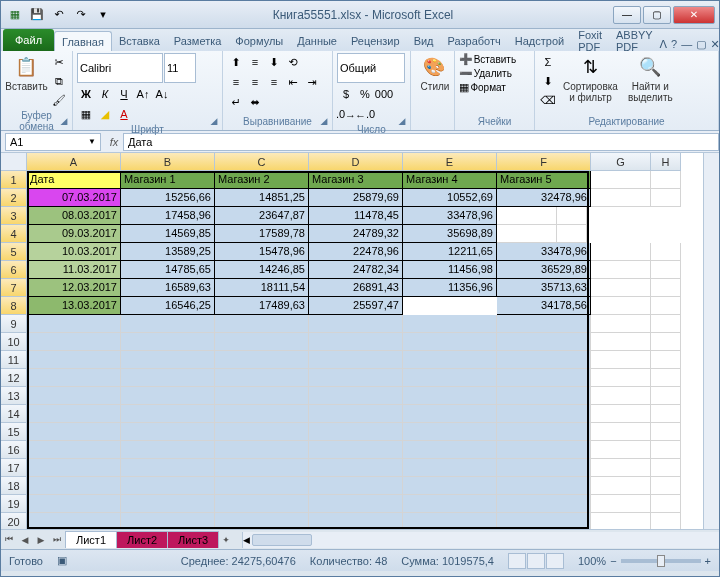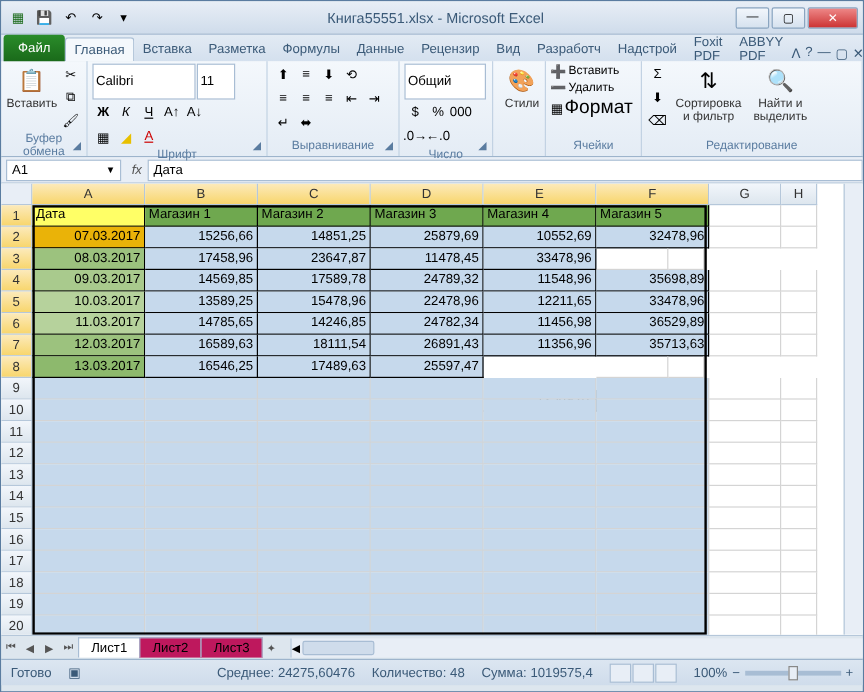--- a/index.html
+++ b/index.html
@@ -64,21 +64,21 @@
 .hscroll .thumb{width:60px;height:12px;background:#cfdceb;border:1px solid #a8bdd4;border-radius:2px;margin-left:2px}
 
 .status{height:22px;background:linear-gradient(#dce6f1,#cfdceb);display:flex;align-items:center;padding:0 8px;gap:14px;color:#3b5a78;font-size:11px;border-top:1px solid #9db4cc}
 .status .spacer{flex:1}
 .viewbtns{display:flex;gap:1px}
 .viewbtn{width:18px;height:16px;border:1px solid #a8bdd4;background:#e8eef6}
 .zoom{display:flex;align-items:center;gap:4px}
 .zslider{width:80px;height:4px;background:#a8bdd4;position:relative}
 .zslider .zt{position:absolute;width:8px;height:12px;background:#e8eef6;border:1px solid #888;top:-4px;left:36px}
 
-.g0{background:#eab308}.g1{background:#9cc27e}.g2{background:#a9ca8d}.g3{background:#b6d29c}.g4{background:#b6d29c}.g5{background:#9cc27e}.g6{background:#8db96d}
+.g0{background:#d946ef}.g1{background:#9cc27e}.g2{background:#a9ca8d}.g3{background:#b6d29c}.g4{background:#b6d29c}.g5{background:#9cc27e}.g6{background:#8db96d}
 
 .b0{background:#d9e5f1}.b1{background:#cfdeed}.b2{background:#c5d7e9}.b3{background:#d2e0ee}.b4{background:#c9dbea}
 </style>
 </head>
 <body>
 
 <div class="titlebar">
   <div class="qat">
     <div class="qat-btn" style="color:#1a6a1a">▦</div>
     <div class="qat-btn">💾</div>
@@ -220,21 +220,21 @@
       <div class="row">
           <span>➕</span>
           <span style="font-size:10px">Вставить</span>
         </div>
       <div class="row">
           <span>➖</span>
           <span style="font-size:10px">Удалить</span>
         </div>
       <div class="row">
           <span>▦</span>
-          <span style="font-size:16px">Формат</span>
+          <span style="font-size:10px">Формат</span>
         </div>
     </div>
     <div class="group-label">Ячейки</div>
   </div>
 
   <div class="group" style="flex:1">
     <div class="group-body">
       <div class="col" style="gap:1px">
         <div class="smbtn">Σ</div>
         <div class="smbtn">⬇</div>
@@ -328,21 +328,20 @@
         <div class="cell val-cell b3 sel-bg" style="width: 94px;">11478,45</div>
         <div class="cell val-cell b4 sel-bg" style="width: 94px;">33478,96</div>
         <div class="cell" style="width: 60px;"></div>
         <div class="cell" style="width: 30px;"></div>
       </div>
       <div class="crow">
         <div class="cell date-cell g2" style="width: 94px;">09.03.2017</div>
         <div class="cell val-cell b0 sel-bg" style="width: 94px;">14569,85</div>
         <div class="cell val-cell b1 sel-bg" style="width: 94px;">17589,78</div>
         <div class="cell val-cell b2 sel-bg" style="width: 94px;">24789,32</div>
-        <div class="cell val-cell b3 sel-bg" style="width: 94px;">11548,96</div>
         <div class="cell val-cell b4 sel-bg" style="width: 94px;">35698,89</div>
         <div class="cell" style="width: 60px;"></div>
         <div class="cell" style="width: 30px;"></div>
       </div>
       <div class="crow">
         <div class="cell date-cell g3" style="width: 94px;">10.03.2017</div>
         <div class="cell val-cell b0 sel-bg" style="width: 94px;">13589,25</div>
         <div class="cell val-cell b1 sel-bg" style="width: 94px;">15478,96</div>
         <div class="cell val-cell b2 sel-bg" style="width: 94px;">22478,96</div>
         <div class="cell val-cell b3 sel-bg" style="width: 94px;">12211,65</div>
@@ -369,20 +368,21 @@
         <div class="cell val-cell b4 sel-bg" style="width: 94px;">35713,63</div>
         <div class="cell" style="width: 60px;"></div>
         <div class="cell" style="width: 30px;"></div>
       </div>
       <div class="crow">
         <div class="cell date-cell g6" style="width: 94px;">13.03.2017</div>
         <div class="cell val-cell b0 sel-bg" style="width: 94px;">16546,25</div>
         <div class="cell val-cell b1 sel-bg" style="width: 94px;">17489,63</div>
         <div class="cell val-cell b2 sel-bg" style="width: 94px;">25597,47</div>
         <div class="cell val-cell b3 sel-bg" style="width: 94px; margin-top: 28px;">12569,87</div>
+        <div class="cell val-cell b4 sel-bg" style="width: 94px;">34178,56</div>
         <div class="cell" style="width: 60px;"></div>
         <div class="cell" style="width: 30px;"></div>
       </div>
       <div class="crow">
         <div class="cell sel-bg" style="width: 94px;"></div>
         <div class="cell sel-bg" style="width: 94px;"></div>
         <div class="cell sel-bg" style="width: 94px;"></div>
         <div class="cell sel-bg" style="width: 94px;"></div>
         <div class="cell sel-bg" style="width: 94px;"></div>
         <div class="cell sel-bg" style="width: 94px;"></div>

